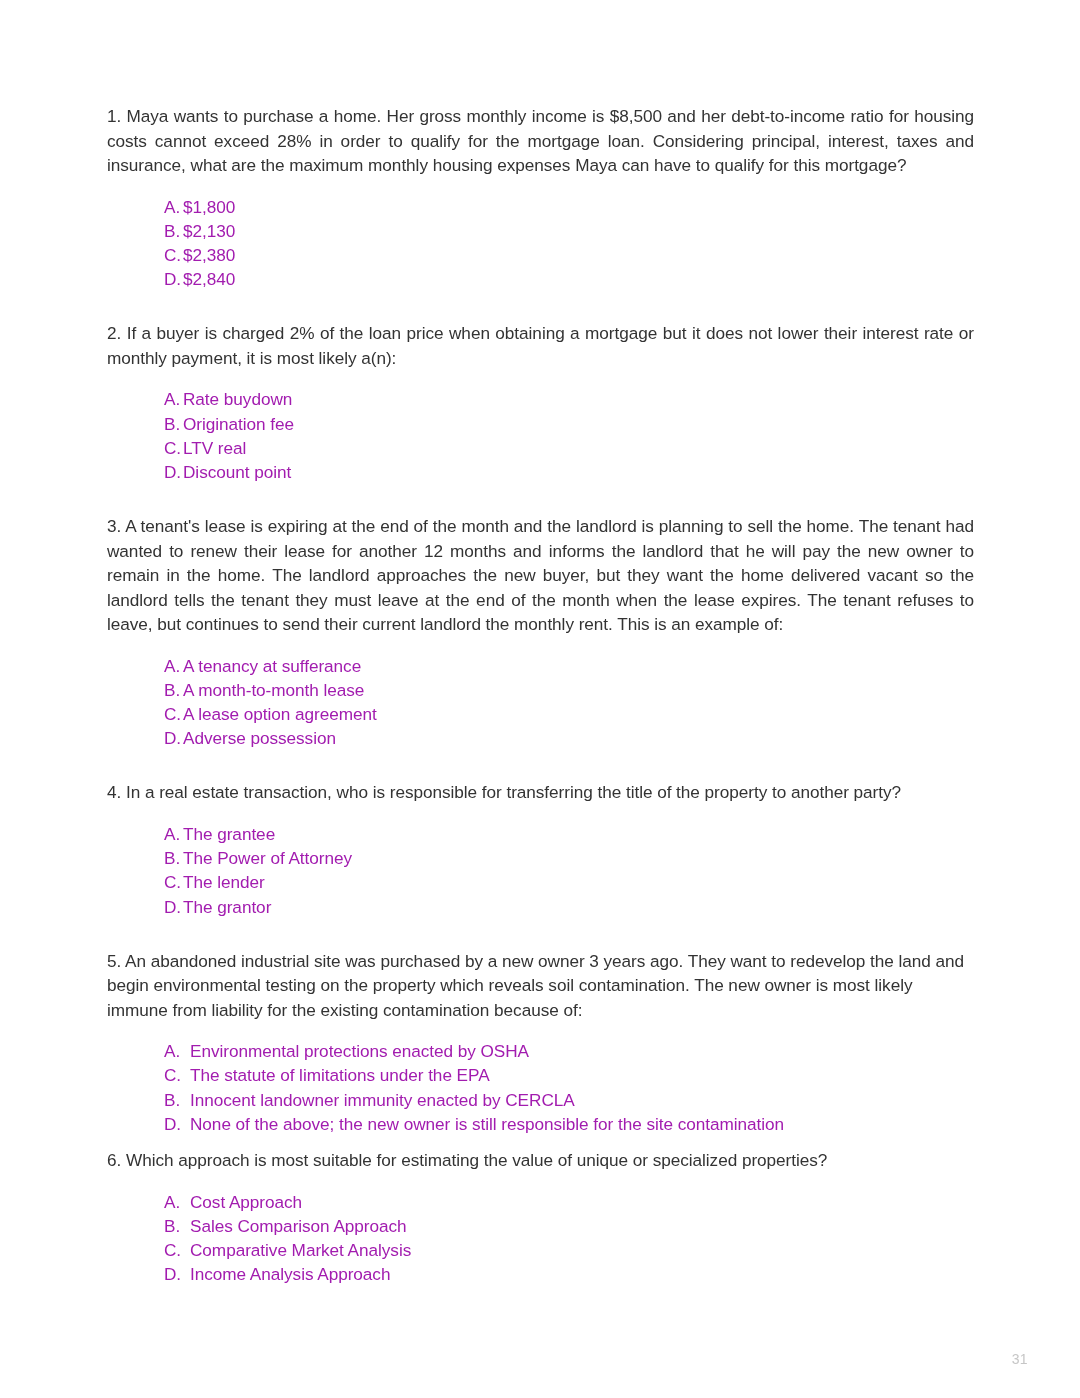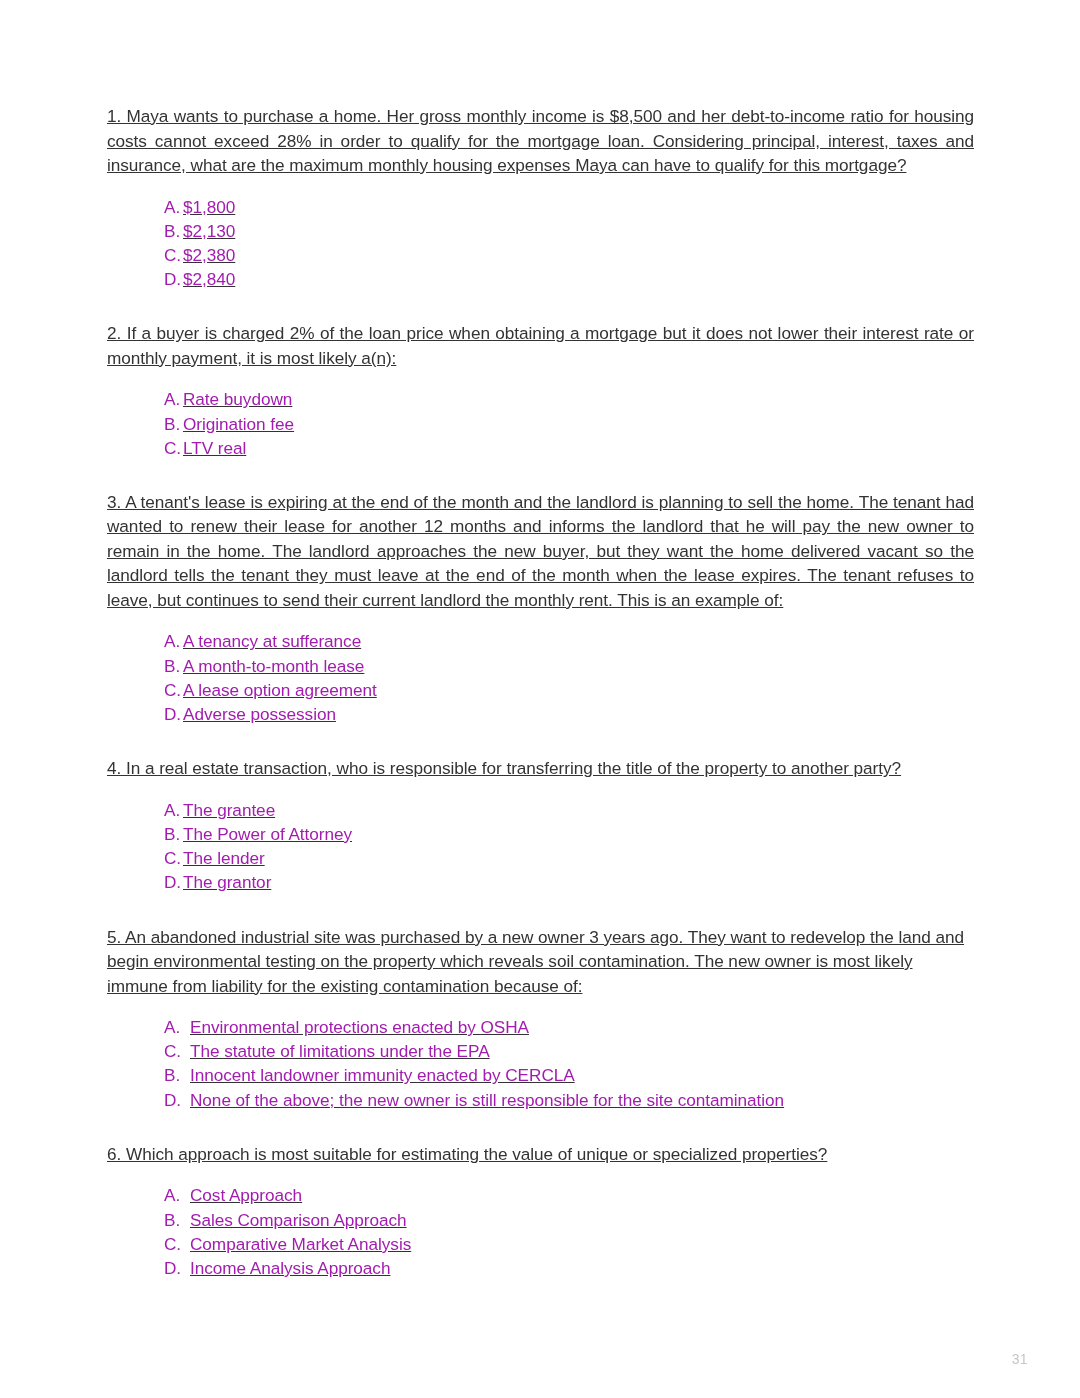--- a/index.html
+++ b/index.html
@@ -24,28 +24,27 @@
     height: 1398px;
     background: #ffffff;
     overflow: hidden;
   }
 
   .content {
     position: absolute;
     left: 107px;
     top: 104px;
     width: 867px;
-    text-decoration: underline;
   }
 
   .question-block {
     margin-bottom: 30px;
   }
   .question-block.tight {
-    margin-bottom: 30px;
+    margin-bottom: 12px;
   }
 
   .question-text {
     font-size: 17.2px;
     line-height: 24.5px;
     color: #333333;
     text-align: justify;
     text-justify: inter-word;
     margin: 0 0 0 0;
     letter-spacing: -0.05px;
@@ -102,20 +101,21 @@
         <li><span class="opt-letter">D.</span><span>$2,840</span></li>
       </ul>
     </div>
 
     <div class="question-block">
       <p class="question-text">2. If a buyer is charged 2% of the loan price when obtaining a mortgage but it does not lower their interest rate or monthly payment, it is most likely a(n):</p>
       <ul class="options narrow-label">
         <li><span class="opt-letter">A.</span><span>Rate buydown</span></li>
         <li><span class="opt-letter">B.</span><span>Origination fee</span></li>
         <li><span class="opt-letter">C.</span><span>LTV real</span></li>
+        <li><span class="opt-letter">D.</span><span>Discount point</span></li>
       </ul>
     </div>
 
     <div class="question-block">
       <p class="question-text">3. A tenant's lease is expiring at the end of the month and the landlord is planning to sell the home. The tenant had wanted to renew their lease for another 12 months and informs the landlord that he will pay the new owner to remain in the home. The landlord approaches the new buyer, but they want the home delivered vacant so the landlord tells the tenant they must leave at the end of the month when the lease expires. The tenant refuses to leave, but continues to send their current landlord the monthly rent. This is an example of:</p>
       <ul class="options narrow-label">
         <li><span class="opt-letter">A.</span><span>A tenancy at sufferance</span></li>
         <li><span class="opt-letter">B.</span><span>A month-to-month lease</span></li>
         <li><span class="opt-letter">C.</span><span>A lease option agreement</span></li>
         <li><span class="opt-letter">D.</span><span>Adverse possession</span></li>

